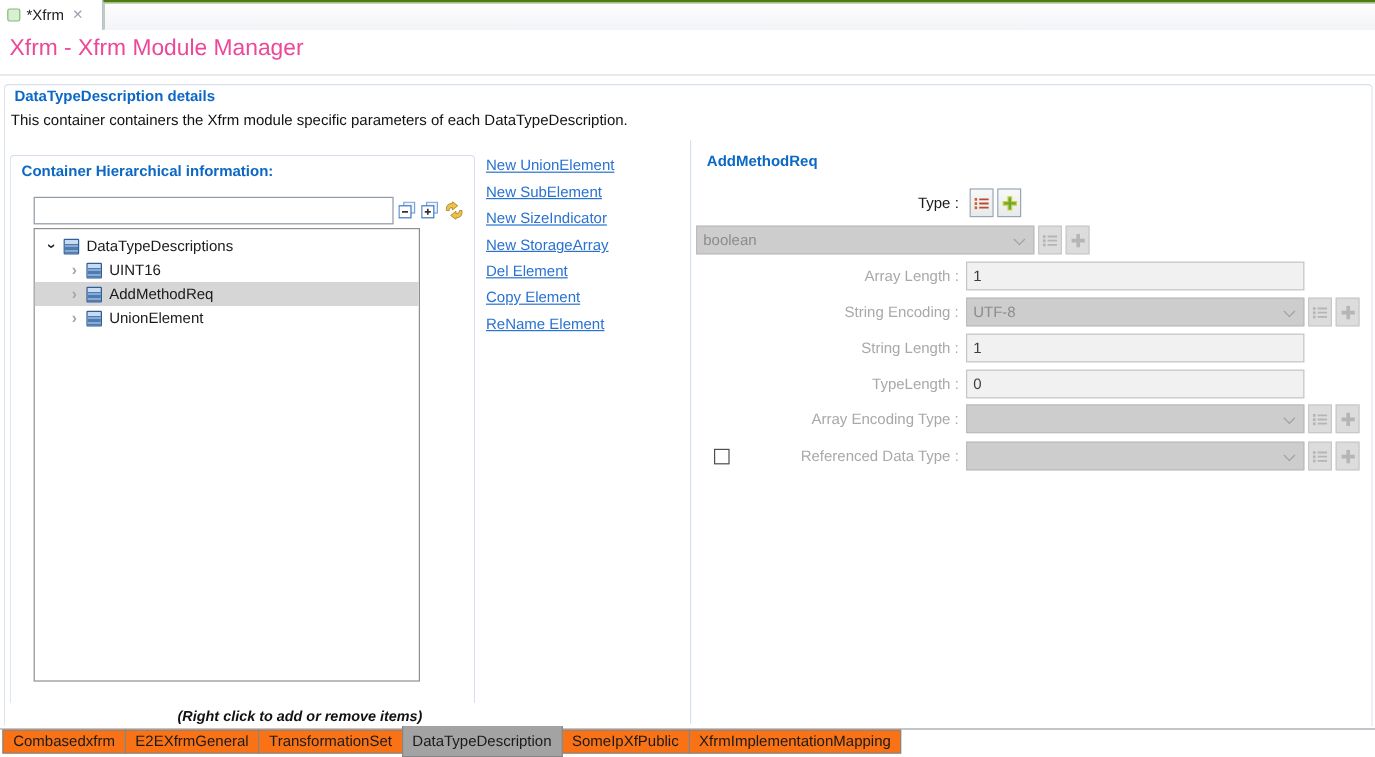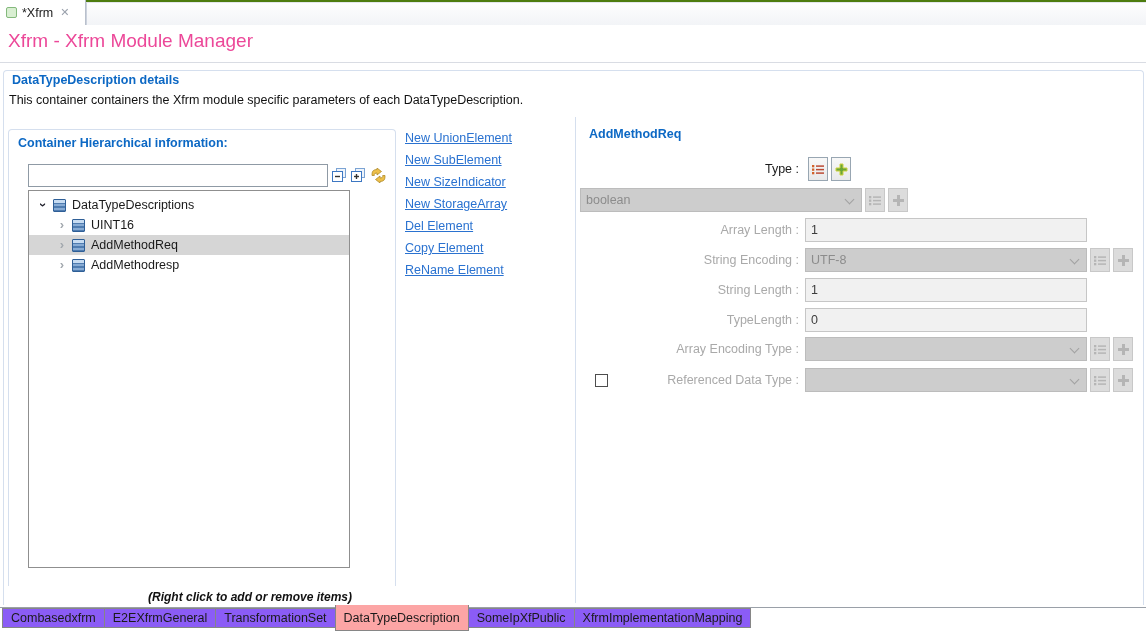--- a/index.html
+++ b/index.html
@@ -72,23 +72,23 @@
   .icon-btn { flex:none; width:20px; height:24px; margin-left:3px; border:1px solid #98a6b2;
               background:linear-gradient(#f8f8f8,#e8e9ea); display:flex; align-items:center; justify-content:center; cursor:pointer; }
   .icon-btn.dis { border-color:#c8c8c8; background:#dcdcdc; cursor:default; }
   .checkbox { flex:none; width:13px; height:13px; border:1px solid #4d4d4d; background:#fff; margin-left:15px; cursor:pointer; }
   .f-label.narrow { width:197px; }
 
   
   .bottom-tabs { position:absolute; left:0; top:605px; width:1146px; height:26px; background:#fff; }
   .strip-line { position:absolute; left:0; top:2px; width:1146px; height:0; border-top:1px solid #9aa0a8; }
   .btab-row { position:absolute; left:2px; top:0; display:flex; align-items:flex-start; }
-  .btab { height:20px; margin-top:3px; margin-right:-1px; border:1px solid #868686; background:#8b5cf6;
+  .btab { height:20px; margin-top:3px; margin-right:-1px; border:1px solid #868686; background:#f97316;
           display:flex; align-items:center; padding:0 8px; white-space:nowrap; cursor:pointer; position:relative; }
-  .btab.selected { margin-top:0; height:26px; background:#fca5a5; border-top:none; z-index:2; }
+  .btab.selected { margin-top:0; height:26px; background:#a3a3a3; border-top:none; z-index:2; }
 </style>
 </head>
 <body>
 
 <div class="editor-tabbar">
   <div class="tabbar-rest"></div>
   <div class="editor-tab">
     <span class="tab-file-icon"></span>
     <span class="editor-tab-label">*Xfrm</span>
     <span class="editor-tab-close">✕</span>
@@ -141,21 +141,21 @@
     <span>UINT16</span>
   </div>
   <div class="tree-row lvl1 selected">
     <span class="tw"><span class="chev-closed">›</span></span>
     <span class="tree-node-icon"></span>
     <span>AddMethodReq</span>
   </div>
   <div class="tree-row lvl1">
     <span class="tw"><span class="chev-closed">›</span></span>
     <span class="tree-node-icon"></span>
-    <span>AddMethodresp</span>
+    <span>UnionElement</span>
   </div>
 </div>
 
 <div class="hint">(Right click to add or remove items)</div>
 
 <a class="link" style="top:131px">New UnionElement</a>
 <a class="link" style="top:153px">New SubElement</a>
 <a class="link" style="top:175px">New SizeIndicator</a>
 <a class="link" style="top:197px">New StorageArray</a>
 <a class="link" style="top:219px">Del Element</a>

